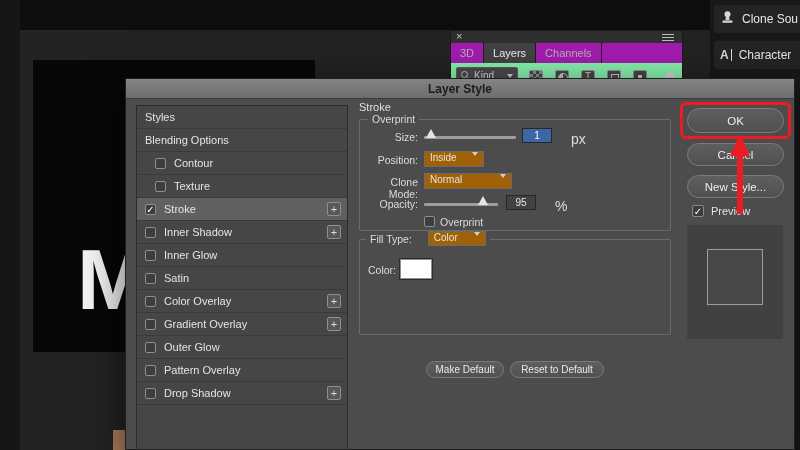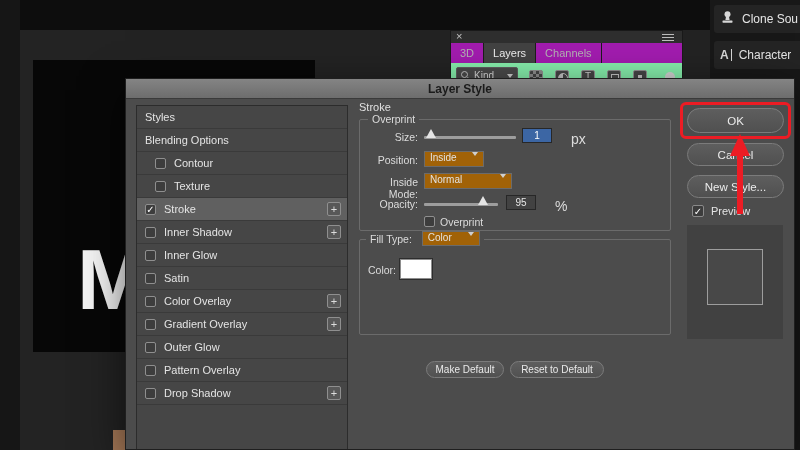--- a/index.html
+++ b/index.html
@@ -58,21 +58,21 @@
   .style-label { font-size:11px; color:#e4e4e4; }
   .cb { width:11px; height:11px; min-width:11px; border:1px solid #8f8f8f; background:#3d3d3d; border-radius:2px; font-size:10px; line-height:10px; color:#fff; text-align:center; }
   .plus { margin-left:auto; margin-right:6px; width:14px; height:14px; min-width:14px; border:1px solid #8f8f8f; background:#585858; border-radius:2px; color:#ddd; font-size:11px; line-height:12px; text-align:center; }
 
   
   .heading { position:absolute; left:233px; top:22px; font-size:11px; color:#e0e0e0; }
   .group { position:absolute; border:1px solid #6b6b6b; border-radius:2px; }
   .structure-box { left:233px; top:40px; width:312px; height:112px; }
   .filltype-box { left:233px; top:160px; width:312px; height:96px; }
   .legend { position:absolute; top:-7px; left:8px; background:#4c4c4c; padding:0 4px; font-size:10.5px; color:#dcdcdc; }
-  .legend-row { position:absolute; top:-9px; left:6px; background:#4c4c4c; padding:0 4px; display:flex; align-items:center; gap:10px; font-size:10.5px; color:#dcdcdc; }
+  .legend-row { position:absolute; top:-9px; left:6px; background:#4c4c4c; padding:0 4px; display:flex; align-items:center; gap:16px; font-size:10.5px; color:#dcdcdc; }
   .flabel { position:absolute; width:56px; text-align:right; font-size:10.5px; color:#dcdcdc; }
   .slider { position:absolute; height:3px; background:#9d9d9d; border-radius:1px; }
   .thumb { position:absolute; top:-7px; width:0; height:0; border-left:5px solid transparent; border-right:5px solid transparent; border-bottom:9px solid #e4e4e4; }
   .valbox { position:absolute; width:30px; height:15px; background:#424242; border:1px solid #272727; font-size:10px; color:#e6e6e6; text-align:center; line-height:13px; }
   .valbox.sel { background:#3c66a4; color:#fff; }
   .unit { position:absolute; font-size:14px; color:#dcdcdc;margin-left:13px; }
   .dropdown { position:absolute; height:16px; background:#a16207; border:1px solid #6b6b6b; border-radius:0; display:flex; padding:0 5px; font-size:10px; color:#e2e2e2; }
   .dropdown .dd-caret { margin-left:auto; }
   .legend-row .dropdown { position:relative; width:58px; height:15px; }
   .ckbox { position:absolute; width:11px; height:11px; border:1px solid #8f8f8f; background:#3d3d3d; border-radius:2px; font-size:10px; line-height:10px; color:#fff; text-align:center; }
@@ -226,21 +226,21 @@
         <span>1</span>
       </div>
       <span class="unit" style="left:198px; top:11px;">px</span>
 
       <span class="flabel" style="left:2px; top:34px;">Position:</span>
       <div class="dropdown" style="left:64px; top:31px; width:60px;">
         <span>Inside</span>
         <span class="dd-caret"></span>
       </div>
 
-      <span class="flabel" style="left:2px; top:56px;">Inside Mode:</span>
+      <span class="flabel" style="left:2px; top:56px;">Clone Mode:</span>
       <div class="dropdown" style="left:64px; top:53px; width:88px;">
         <span>Normal</span>
         <span class="dd-caret"></span>
       </div>
 
       <span class="flabel" style="left:2px; top:78px;">Opacity:</span>
       <div class="slider" style="left:64px; top:83px; width:74px;">
         <div class="thumb" style="left:54px;"></div>
       </div>
       <div class="valbox" style="left:146px; top:75px;">

